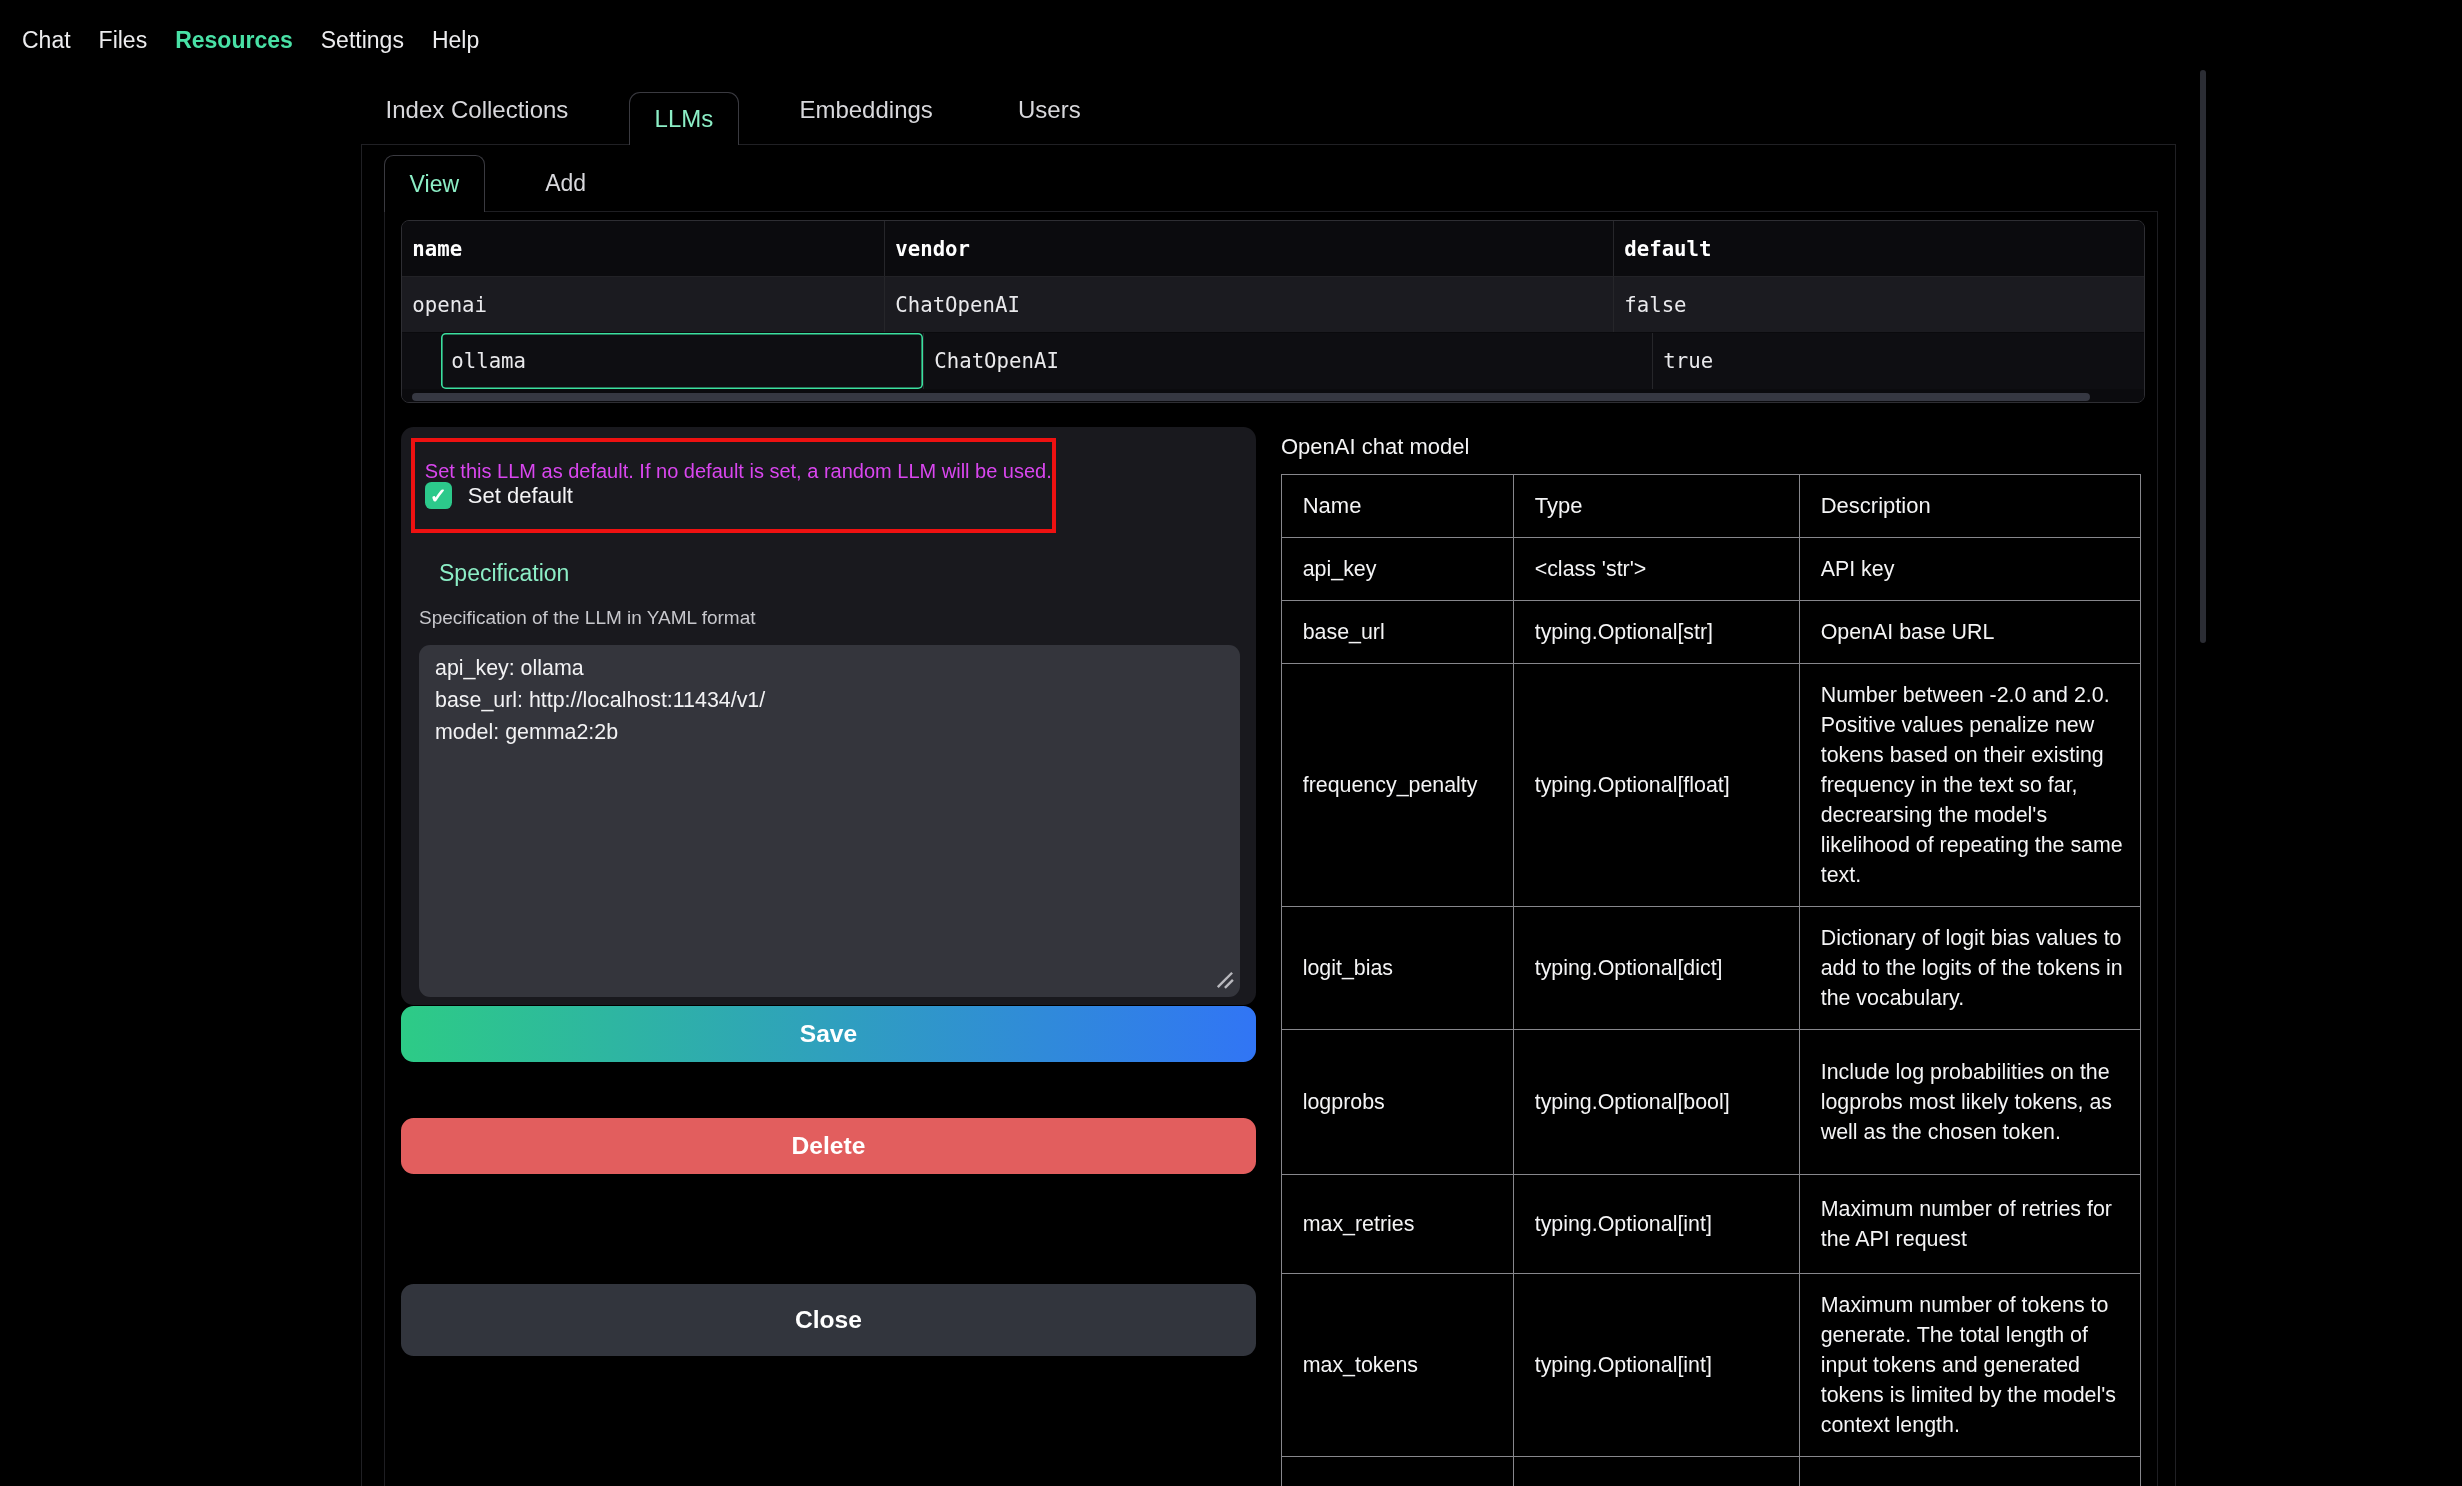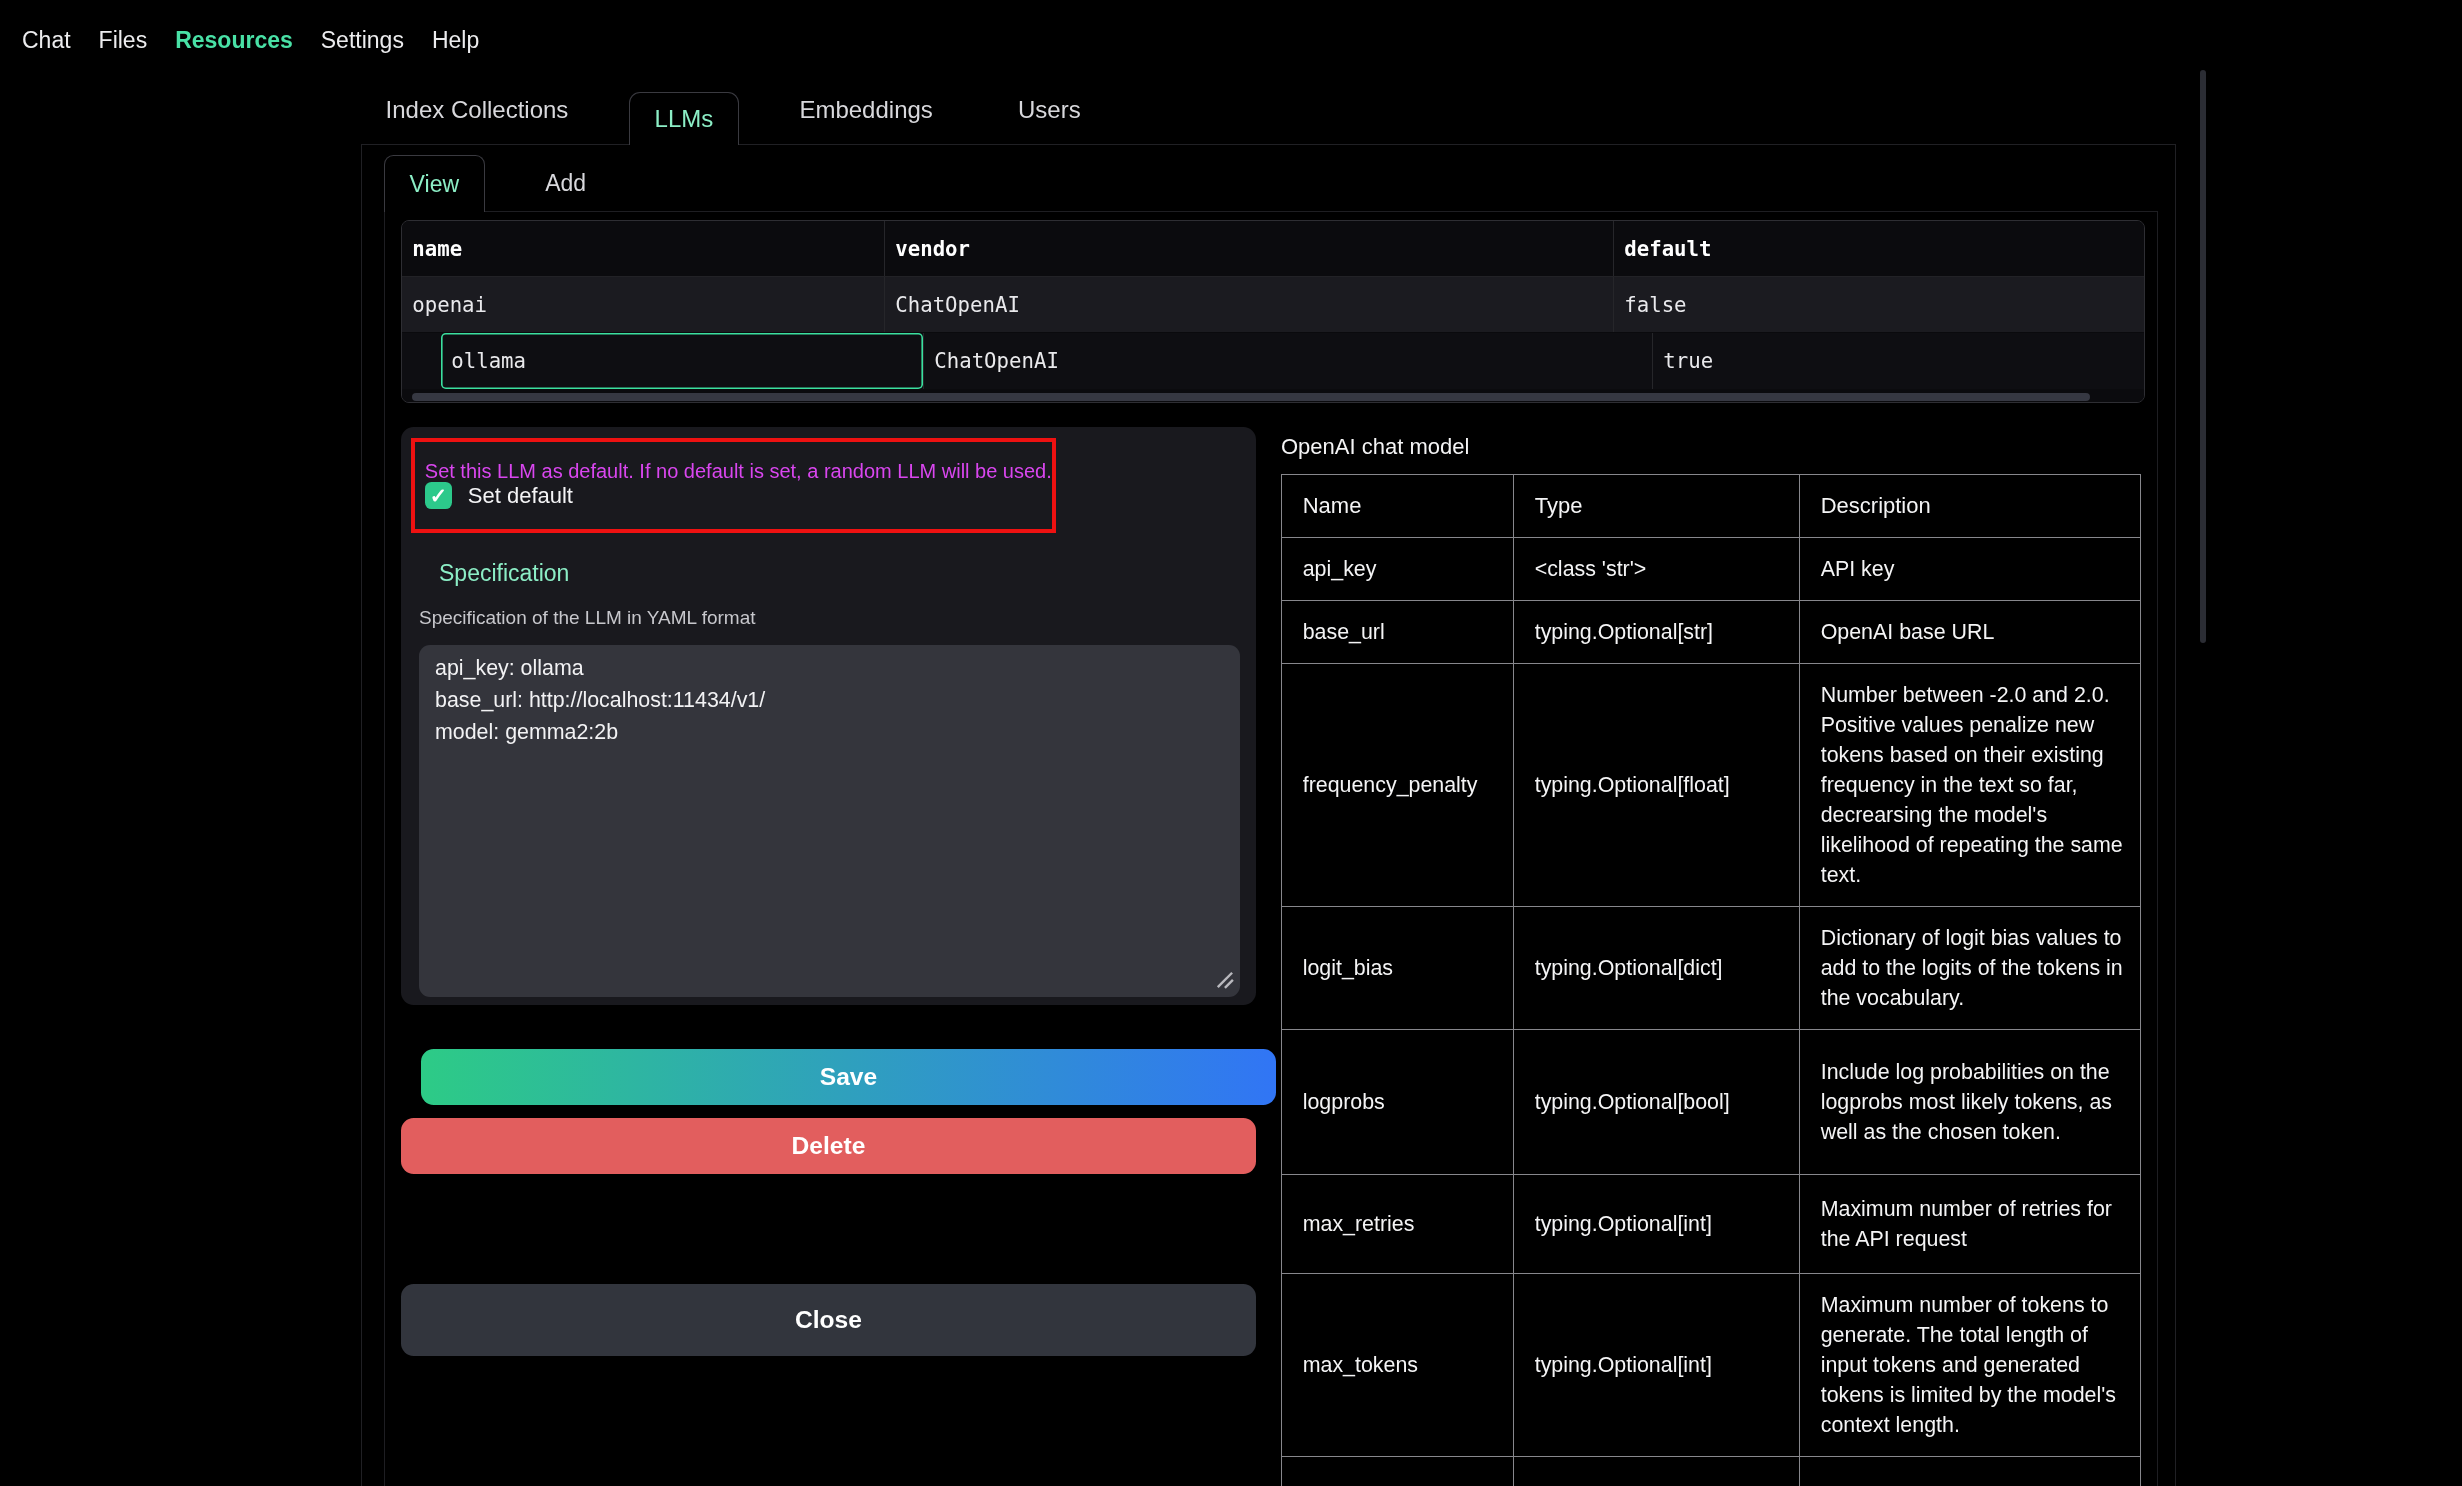--- a/index.html
+++ b/index.html
@@ -52,21 +52,21 @@
   .checkbox.checked::after { content:"\2713"; position:absolute; left:0; top:0; width:27px; height:27px; display:flex; align-items:center; justify-content:center; color:#fff; font-size:20.7px; font-weight:bold; }
   .checkbox-label { font-size:22px; color:#f4f4f6; }
   .spec-heading { position:absolute; left:38px; top:133px; font-size:23px; font-weight:500; color:var(--accent); }
   .spec-caption { position:absolute; left:18px; top:180px; font-size:19px; color:#c7c7cc; }
   .yaml-wrap { position:absolute; left:18px; top:218px; width:821px; height:352px; }
   .yaml-input { width:100%; height:100%; background:#34353c; border:none; outline:none; resize:none; border-radius:11px; padding:7px 19px 19px 16px; font-family:"Liberation Sans", sans-serif; font-size:21.4px; line-height:32px; color:#f2f2f4; }
   .resize-handle { position:absolute; right:6.4px; bottom:8px; width:20.7px; height:20.7px; pointer-events:none; }
 
   
   .btn { position:absolute; left:401px; width:855px; display:flex; align-items:center; justify-content:center; border:none; border-radius:12.7px; font-family:"Liberation Sans", sans-serif; font-size:24.6px; font-weight:600; color:#fff; cursor:pointer; }
-  .btn.save   { top:1049px; height:56px; background:linear-gradient(90deg, var(--save-from), var(--save-to));margin-left:20px; }
+  .btn.save   { top:1006px; height:56px; background:linear-gradient(90deg, var(--save-from), var(--save-to)); }
   .btn.delete { top:1118px; height:56px; background:var(--delete-red); }
   .btn.close  { top:1284px; height:72px; background:var(--close-gray); }
 
   
   .schema-title { position:absolute; left:1281px; top:434px; font-size:22px; font-weight:500; color:#f4f4f5; }
   .schema-table { position:absolute; left:1281px; top:474px; width:859px; border-collapse:collapse; table-layout:fixed; }
   .schema-table col.c-name { width:232px; } .schema-table col.c-type { width:286px; } .schema-table col.c-desc { width:341px; }
   .schema-table th, .schema-table td { border:1.6px solid #87878c; padding:16px 12.7px 16px 20.7px; font-size:21.4px; line-height:30px; color:#f4f4f5; text-align:left; vertical-align:middle; font-weight:normal; }
   .schema-table th { font-weight:500; font-size:22px; height:56px; }
   .schema-table tr.h77  { height:61px; }

